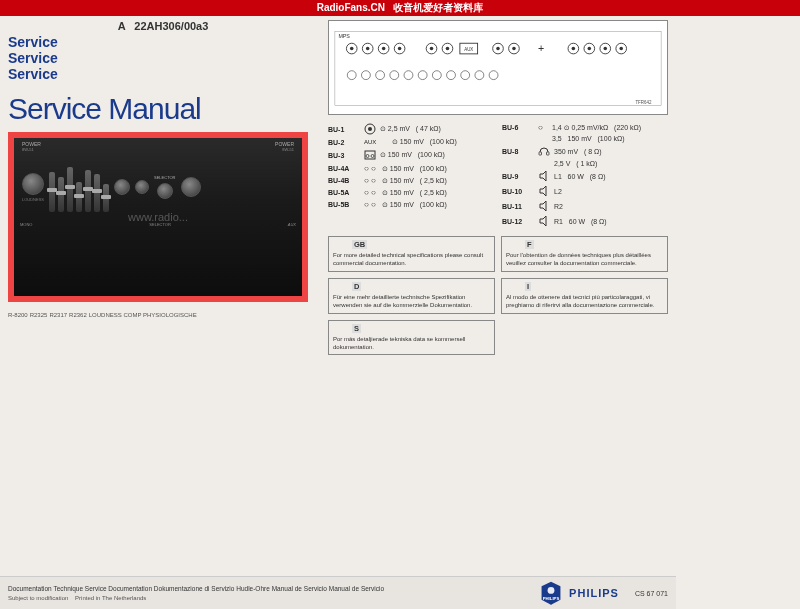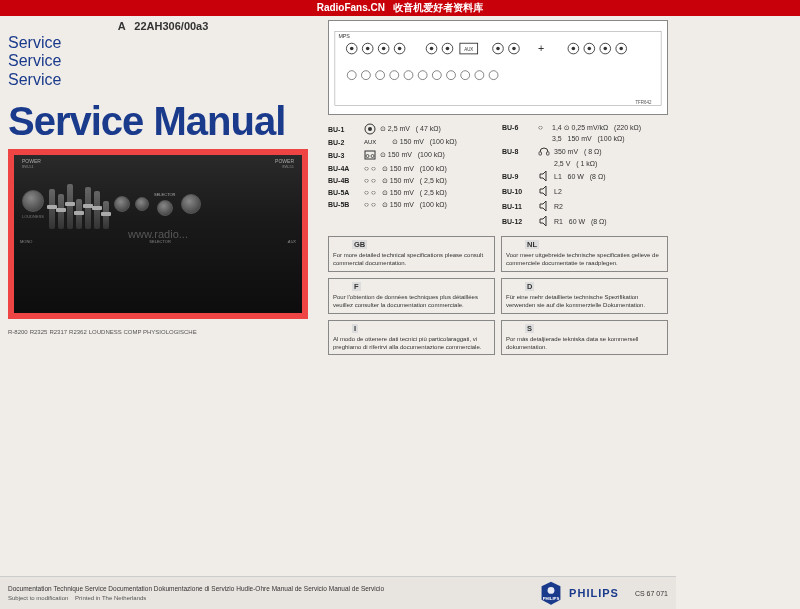--- a/index.html
+++ b/index.html
@@ -58,30 +58,30 @@
       margin-bottom: 2px;
       text-align: center;
       font-weight: bold;
     }
 
     .service-text-block {
       margin-bottom: 6px;
     }
 
     .service-text {
-      font-size: 16px;
-      font-weight: normal;
+      font-size: 14px;
+      font-weight: bold;
       color: #1a3a8c;
       line-height: 1.15;
       display: block;
     }
 
     .service-manual-title {
-      font-size: 40px;
-      font-weight: 700;
+      font-size: 30px;
+      font-weight: 400;
       color: #1a3a8c;
       line-height: 1;
       margin: 6px 0 8px 0;
       letter-spacing: -1px;
     }
 
     .device-image {
       width: 300px;
       height: 170px;
       background: #1a1a1a;
@@ -530,24 +530,20 @@
             </div>
           </div>
         </div>
 
         <div class="notes-area">
           <div class="note-block">
             <span class="note-lang">GB</span>
             <p class="note-text">For more detailed technical specifications please consult commercial documentation.</p>
           </div>
           <div class="note-block">
-            <span class="note-lang">NL</span>
-            <p class="note-text">Voor meer uitgebreide technische specificaties gelieve de commerciele documentatie te raadplegen.</p>
-          </div>
-          <div class="note-block">
             <span class="note-lang">F</span>
             <p class="note-text">Pour l'obtention de données techniques plus détaillées veuillez consulter la documentation commerciale.</p>
           </div>
           <div class="note-block">
             <span class="note-lang">D</span>
             <p class="note-text">Für eine mehr detaillierte technische Spezifikation verwenden sie auf die kommerzielle Dokumentation.</p>
           </div>
           <div class="note-block">
             <span class="note-lang">I</span>
             <p class="note-text">Al modo de ottenere dati tecnici più particolaraggati, vi preghiamo di riferirvi alla documentazione commerciale.</p>

